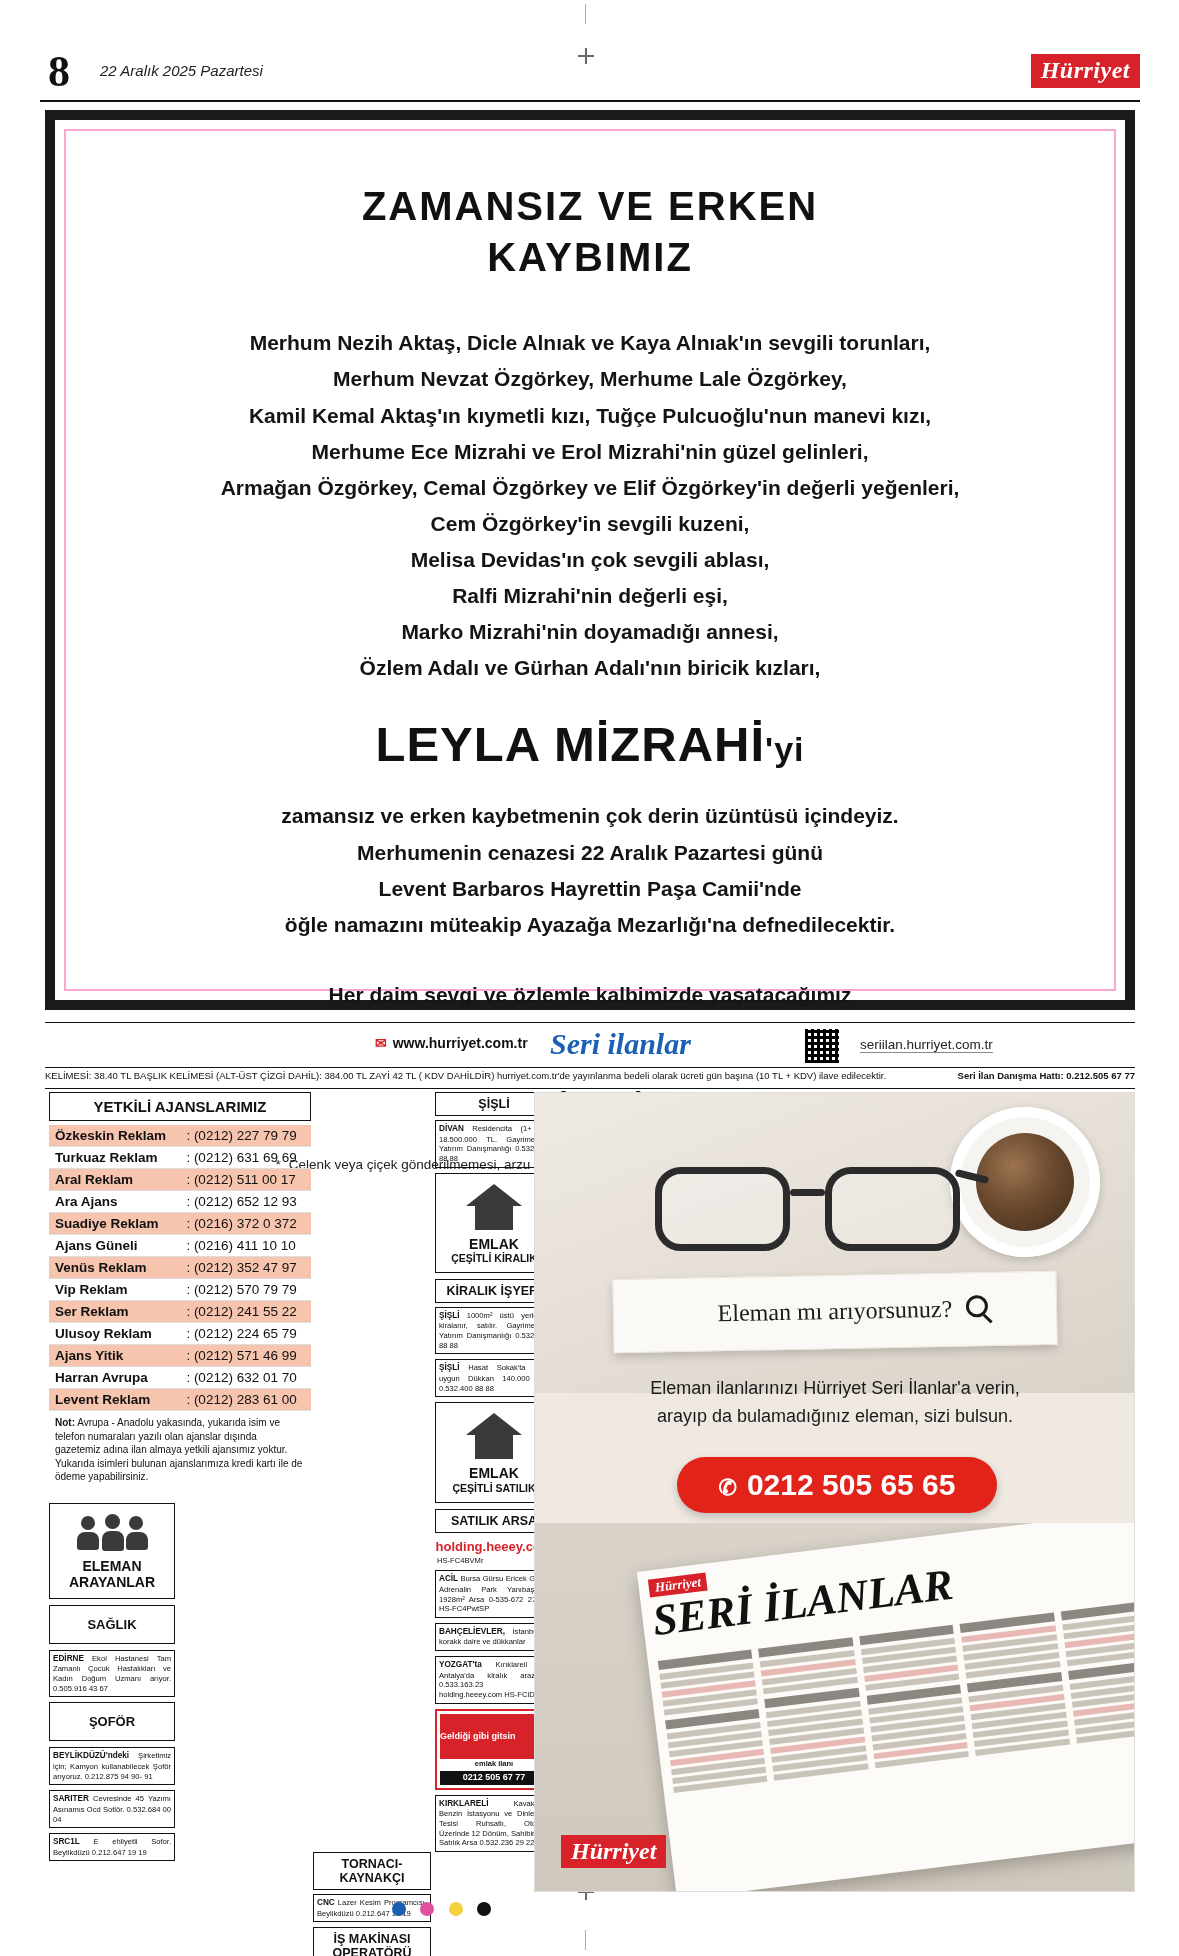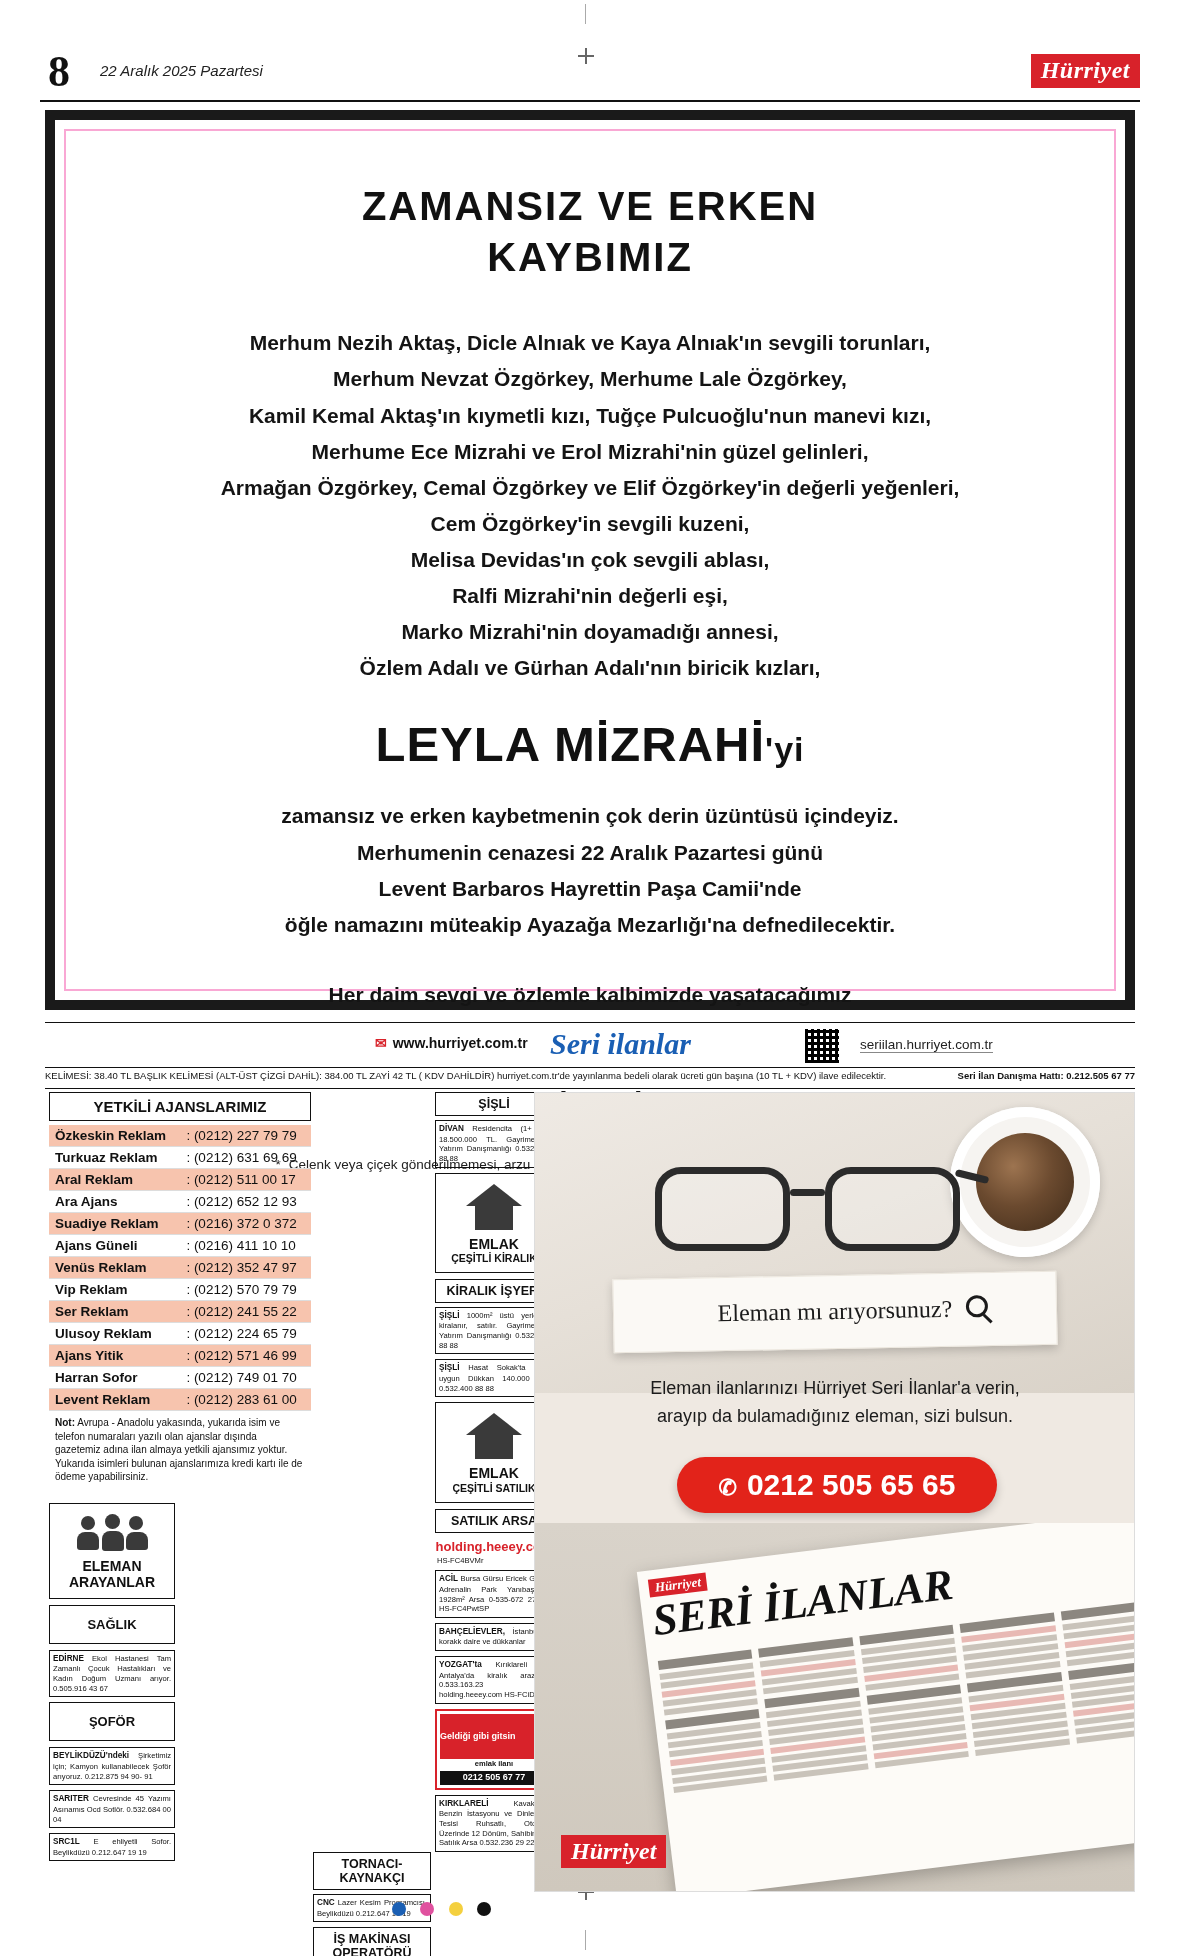--- a/index.html
+++ b/index.html
@@ -408,22 +408,22 @@
             </tr>
           <tr>
               <td class="name">Ulusoy Reklam</td>
               <td>: (0212) 224 65 79</td>
             </tr>
           <tr class="hl">
               <td class="name">Ajans Yitik</td>
               <td>: (0212) 571 46 99</td>
             </tr>
           <tr>
-              <td class="name">Harran Sofor</td>
-              <td>: (0212) 749 01 70</td>
+              <td class="name">Harran Avrupa</td>
+              <td>: (0212) 632 01 70</td>
             </tr>
           <tr class="hl">
               <td class="name">Levent Reklam</td>
               <td>: (0212) 283 61 00</td>
             </tr>
         </tbody>
       </table>
       <div class="agency-note">
         <b>Not:</b>
         <span>Avrupa - Anadolu yakasında, yukarıda isim ve telefon numaraları yazılı olan ajanslar dışında gazetemiz adına ilan almaya yetkili ajansımız yoktur. Yukarıda isimleri bulunan ajanslarımıza kredi kartı ile de ödeme yapabilirsiniz.</span>

